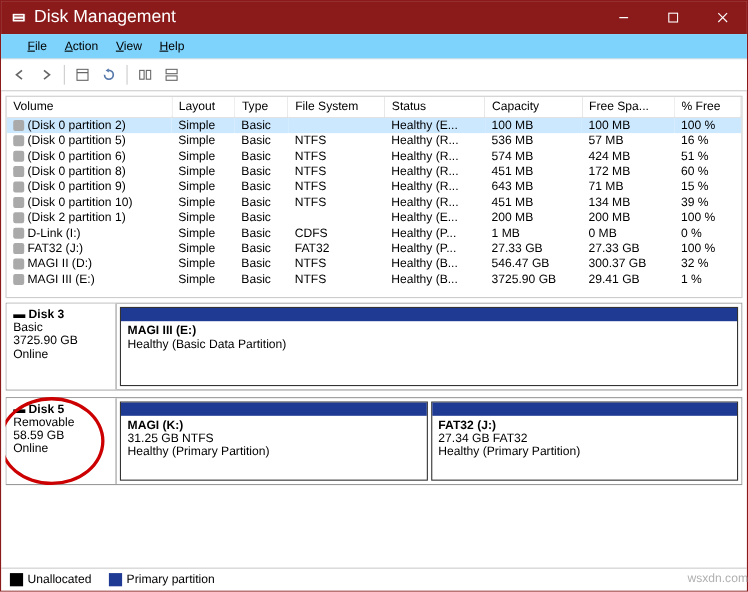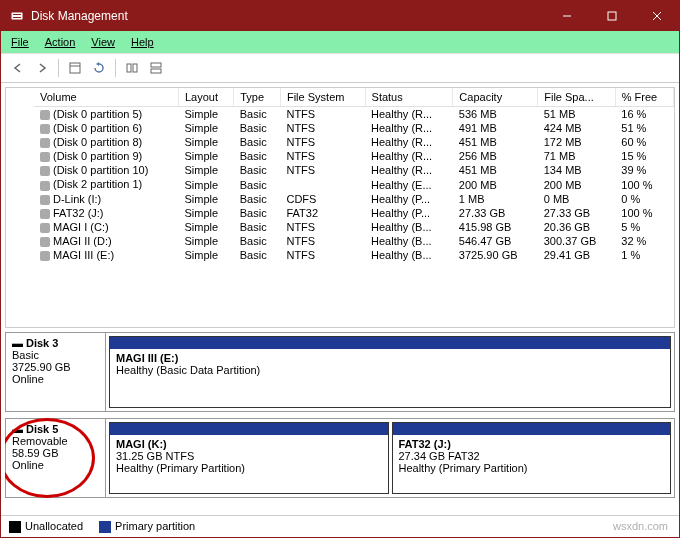--- a/index.html
+++ b/index.html
@@ -1,47 +1,47 @@
 <!DOCTYPE html>
 <html><head>
 <meta charset="utf-8">
 <style>
 * { box-sizing: border-box; margin: 0; padding: 0; font-family: "Segoe UI", Tahoma, sans-serif; font-size: 11px; }
 body { width: 680px; height: 538px; background: #fff; overflow: hidden; }
 .window { width: 680px; height: 538px; border: 1px solid #8b1a1a; display: flex; flex-direction: column; }
 .titlebar { background: #8b1a1a; color: #fff; display: flex; align-items: center; height: 30px; padding: 0 0 0 8px; }
 .titlebar .icon { width: 16px; height: 16px; margin-right: 6px; display: inline-flex; align-items: center; justify-content: center; }
-.titlebar .title { flex: 1; font-size: 12px; }
+.titlebar .title { flex: 1; font-size: 16px; }
 .titlebar .winbtn { width: 45px; height: 30px; display: flex; align-items: center; justify-content: center; color: #fff; }
-.menubar { background: #86efac; border-bottom: 1px solid #e0e0e0; padding: 2px 2px; display: flex; text-decoration: underline; }
+.menubar { background: #7dd3fc; border-bottom: 1px solid #e0e0e0; padding: 2px 16px; display: flex; }
 .menubar .item { padding: 3px 8px; }
 .menubar .item u { text-decoration: underline; }
 .toolbar { background: #fff; border-bottom: 1px solid #ccc; padding: 3px 6px; display: flex; gap: 2px; align-items: center; }
 .toolbar .tbtn { width: 22px; height: 22px; display: flex; align-items: center; justify-content: center; border: 1px solid transparent; }
 .toolbar .sep { width: 1px; height: 18px; background: #ccc; margin: 0 3px; }
 .content { flex: 1; display: flex; flex-direction: column; overflow: hidden; }
-.upper { height: 241px; border: 1px solid #ccc; margin: 4px; overflow: auto; padding-left: 28px; }
+.upper { height: 184px; border: 1px solid #ccc; margin: 4px; overflow: auto; }
 table { width: 100%; border-collapse: collapse; }
 th { text-align: left; font-weight: normal; background: #fff; border-right: 1px solid #e8e8e8; border-bottom: 1px solid #e0e0e0; padding: 3px 6px; position: sticky; top: 0; }
 td { padding: 1px 6px; white-space: nowrap; }
 tr.sel td { background: #cce8ff; }
 .vol-icon { display: inline-block; width: 10px; height: 10px; background: #aaa; border-radius: 2px; margin-right: 3px; vertical-align: middle; }
 .lower { flex: 1; margin: 0 4px 4px 4px; overflow: auto; }
 .diskrow { display: flex; border: 1px solid #999; margin-bottom: 6px; height: 80px; }
 .diskinfo { width: 100px; padding: 4px 6px; border-right: 1px solid #999; background: #fff; }
 .diskinfo .dname { font-weight: bold; display: flex; align-items: center; gap: 3px; }
 .diskgraph { flex: 1; padding: 3px; display: flex; gap: 3px; }
 .partition { flex: 1; border: 1px solid #333; display: flex; flex-direction: column; }
 .partition .phdr { height: 12px; background: #1f3a93; }
 .partition .pbody { padding: 3px 6px; flex: 1; }
 .partition .pbody .pname { font-weight: bold; }
 .legend { border-top: 1px solid #ccc; padding: 4px 8px; display: flex; gap: 16px; align-items: flex-start; font-size: 11px; }
 .legend .sw { display: inline-block; width: 12px; height: 12px; vertical-align: middle; margin-right: 4px; }
 .circle { position: absolute; border: 3px solid #c00; border-radius: 50%; pointer-events: none; }
-.watermark { position: absolute; right: 12px; bottom: 6px; color: #b0b0b0; font-size: 11px; }
+.watermark { position: absolute; right: 0; bottom: 6px; color: #b0b0b0; font-size: 11px; }
 </style>
 </head>
 <body>
 
 <div class="window">
   <div class="titlebar">
     <span class="icon">
       <svg width="14" height="14" viewBox="0 0 14 14">
           <rect x="1" y="3" width="12" height="8" rx="1" fill="#fff" stroke="#8b1a1a"></rect>
           <rect x="3" y="5" width="8" height="1" fill="#8b1a1a"></rect>
@@ -117,62 +117,72 @@
     <div class="upper">
       <table>
         <thead>
             <tr id="thead-row">
               <th>Volume</th>
               <th>Layout</th>
               <th>Type</th>
               <th>File System</th>
               <th>Status</th>
               <th>Capacity</th>
-              <th>File Spa...</th>
+              <th>Free Spa...</th>
               <th>% Free</th>
             </tr>
           </thead>
         <tbody id="vol-body">
+            <tr class="sel">
+              <td><span class="vol-icon"></span>(Disk 0 partition 2)</td>
+              <td>Simple</td>
+              <td>Basic</td>
+              <td></td>
+              <td>Healthy (E...</td>
+              <td>100 MB</td>
+              <td>100 MB</td>
+              <td>100 %</td>
+            </tr>
             <tr>
               <td><span class="vol-icon"></span>(Disk 0 partition 5)</td>
               <td>Simple</td>
               <td>Basic</td>
               <td>NTFS</td>
               <td>Healthy (R...</td>
               <td>536 MB</td>
-              <td>51 MB</td>
+              <td>57 MB</td>
               <td>16 %</td>
             </tr>
             <tr>
               <td><span class="vol-icon"></span>(Disk 0 partition 6)</td>
               <td>Simple</td>
               <td>Basic</td>
               <td>NTFS</td>
               <td>Healthy (R...</td>
-              <td>491 MB</td>
+              <td>574 MB</td>
               <td>424 MB</td>
               <td>51 %</td>
             </tr>
             <tr>
               <td><span class="vol-icon"></span>(Disk 0 partition 8)</td>
               <td>Simple</td>
               <td>Basic</td>
               <td>NTFS</td>
               <td>Healthy (R...</td>
               <td>451 MB</td>
               <td>172 MB</td>
               <td>60 %</td>
             </tr>
             <tr>
               <td><span class="vol-icon"></span>(Disk 0 partition 9)</td>
               <td>Simple</td>
               <td>Basic</td>
               <td>NTFS</td>
               <td>Healthy (R...</td>
-              <td>256 MB</td>
+              <td>643 MB</td>
               <td>71 MB</td>
               <td>15 %</td>
             </tr>
             <tr>
               <td><span class="vol-icon"></span>(Disk 0 partition 10)</td>
               <td>Simple</td>
               <td>Basic</td>
               <td>NTFS</td>
               <td>Healthy (R...</td>
               <td>451 MB</td>
@@ -201,30 +211,20 @@
             </tr>
             <tr>
               <td><span class="vol-icon"></span>FAT32 (J:)</td>
               <td>Simple</td>
               <td>Basic</td>
               <td>FAT32</td>
               <td>Healthy (P...</td>
               <td>27.33 GB</td>
               <td>27.33 GB</td>
               <td>100 %</td>
-            </tr>
-            <tr>
-              <td><span class="vol-icon"></span>MAGI I (C:)</td>
-              <td>Simple</td>
-              <td>Basic</td>
-              <td>NTFS</td>
-              <td>Healthy (B...</td>
-              <td>415.98 GB</td>
-              <td>20.36 GB</td>
-              <td>5 %</td>
             </tr>
             <tr>
               <td><span class="vol-icon"></span>MAGI II (D:)</td>
               <td>Simple</td>
               <td>Basic</td>
               <td>NTFS</td>
               <td>Healthy (B...</td>
               <td>546.47 GB</td>
               <td>300.37 GB</td>
               <td>32 %</td>

